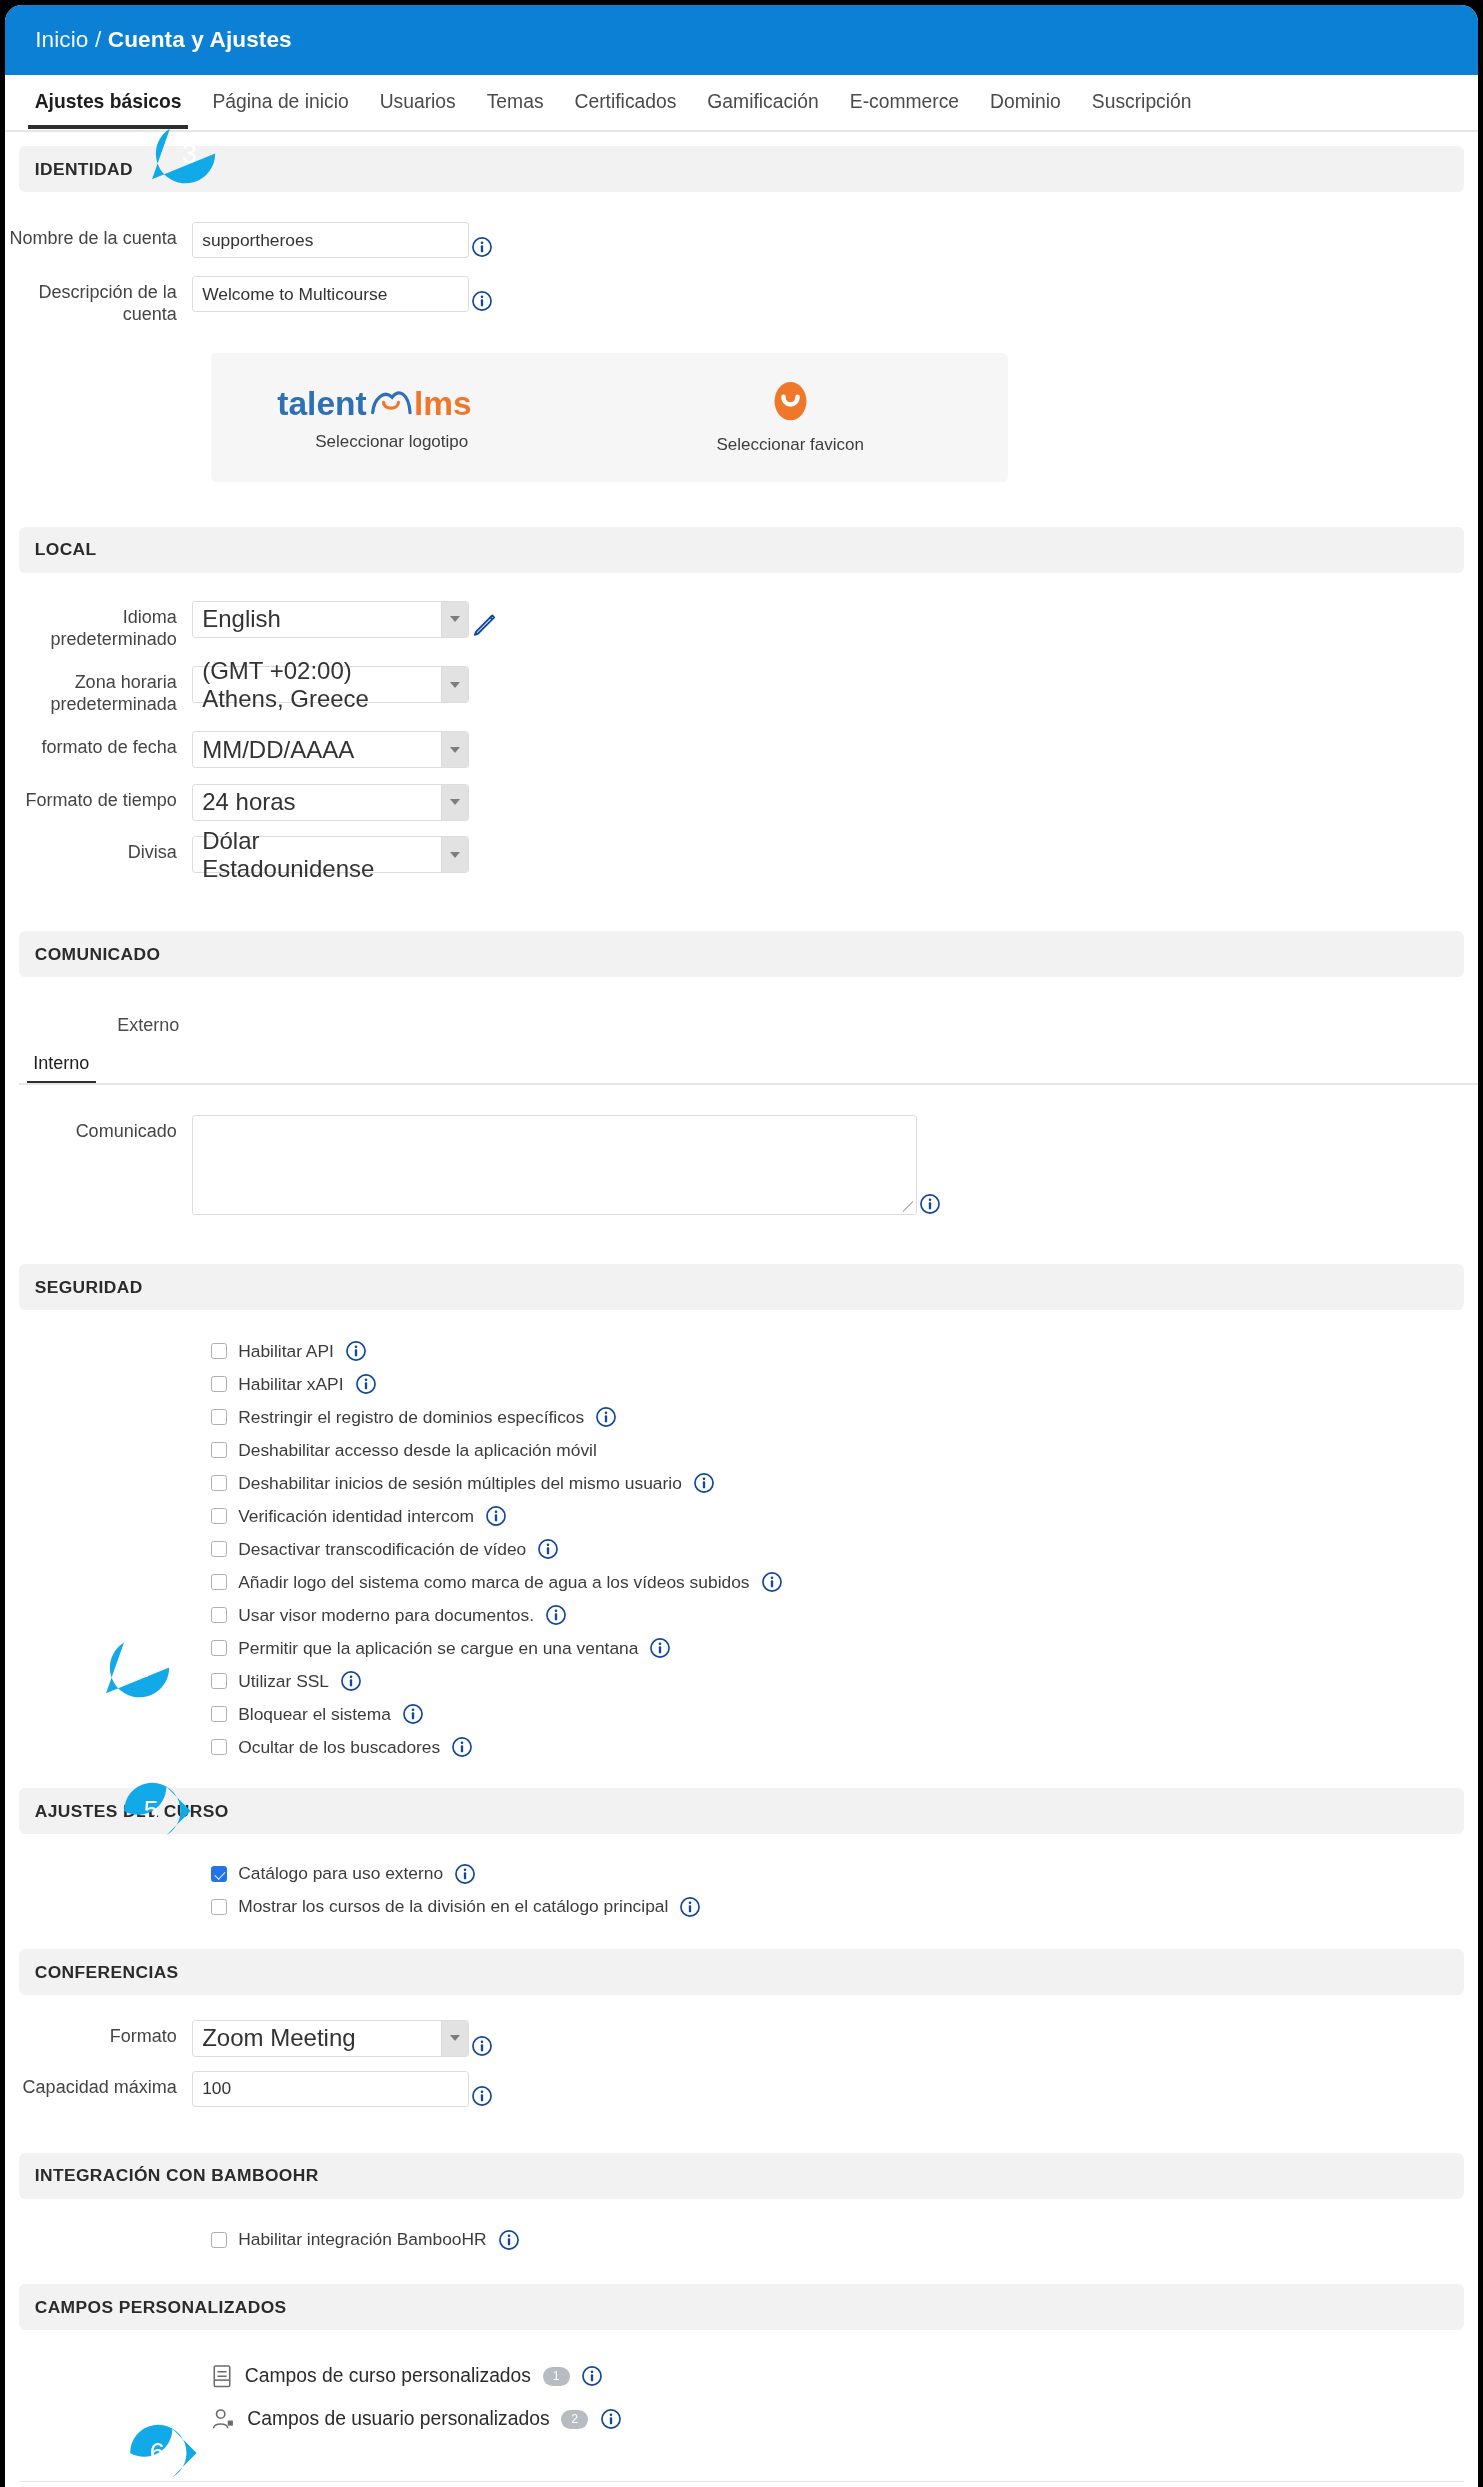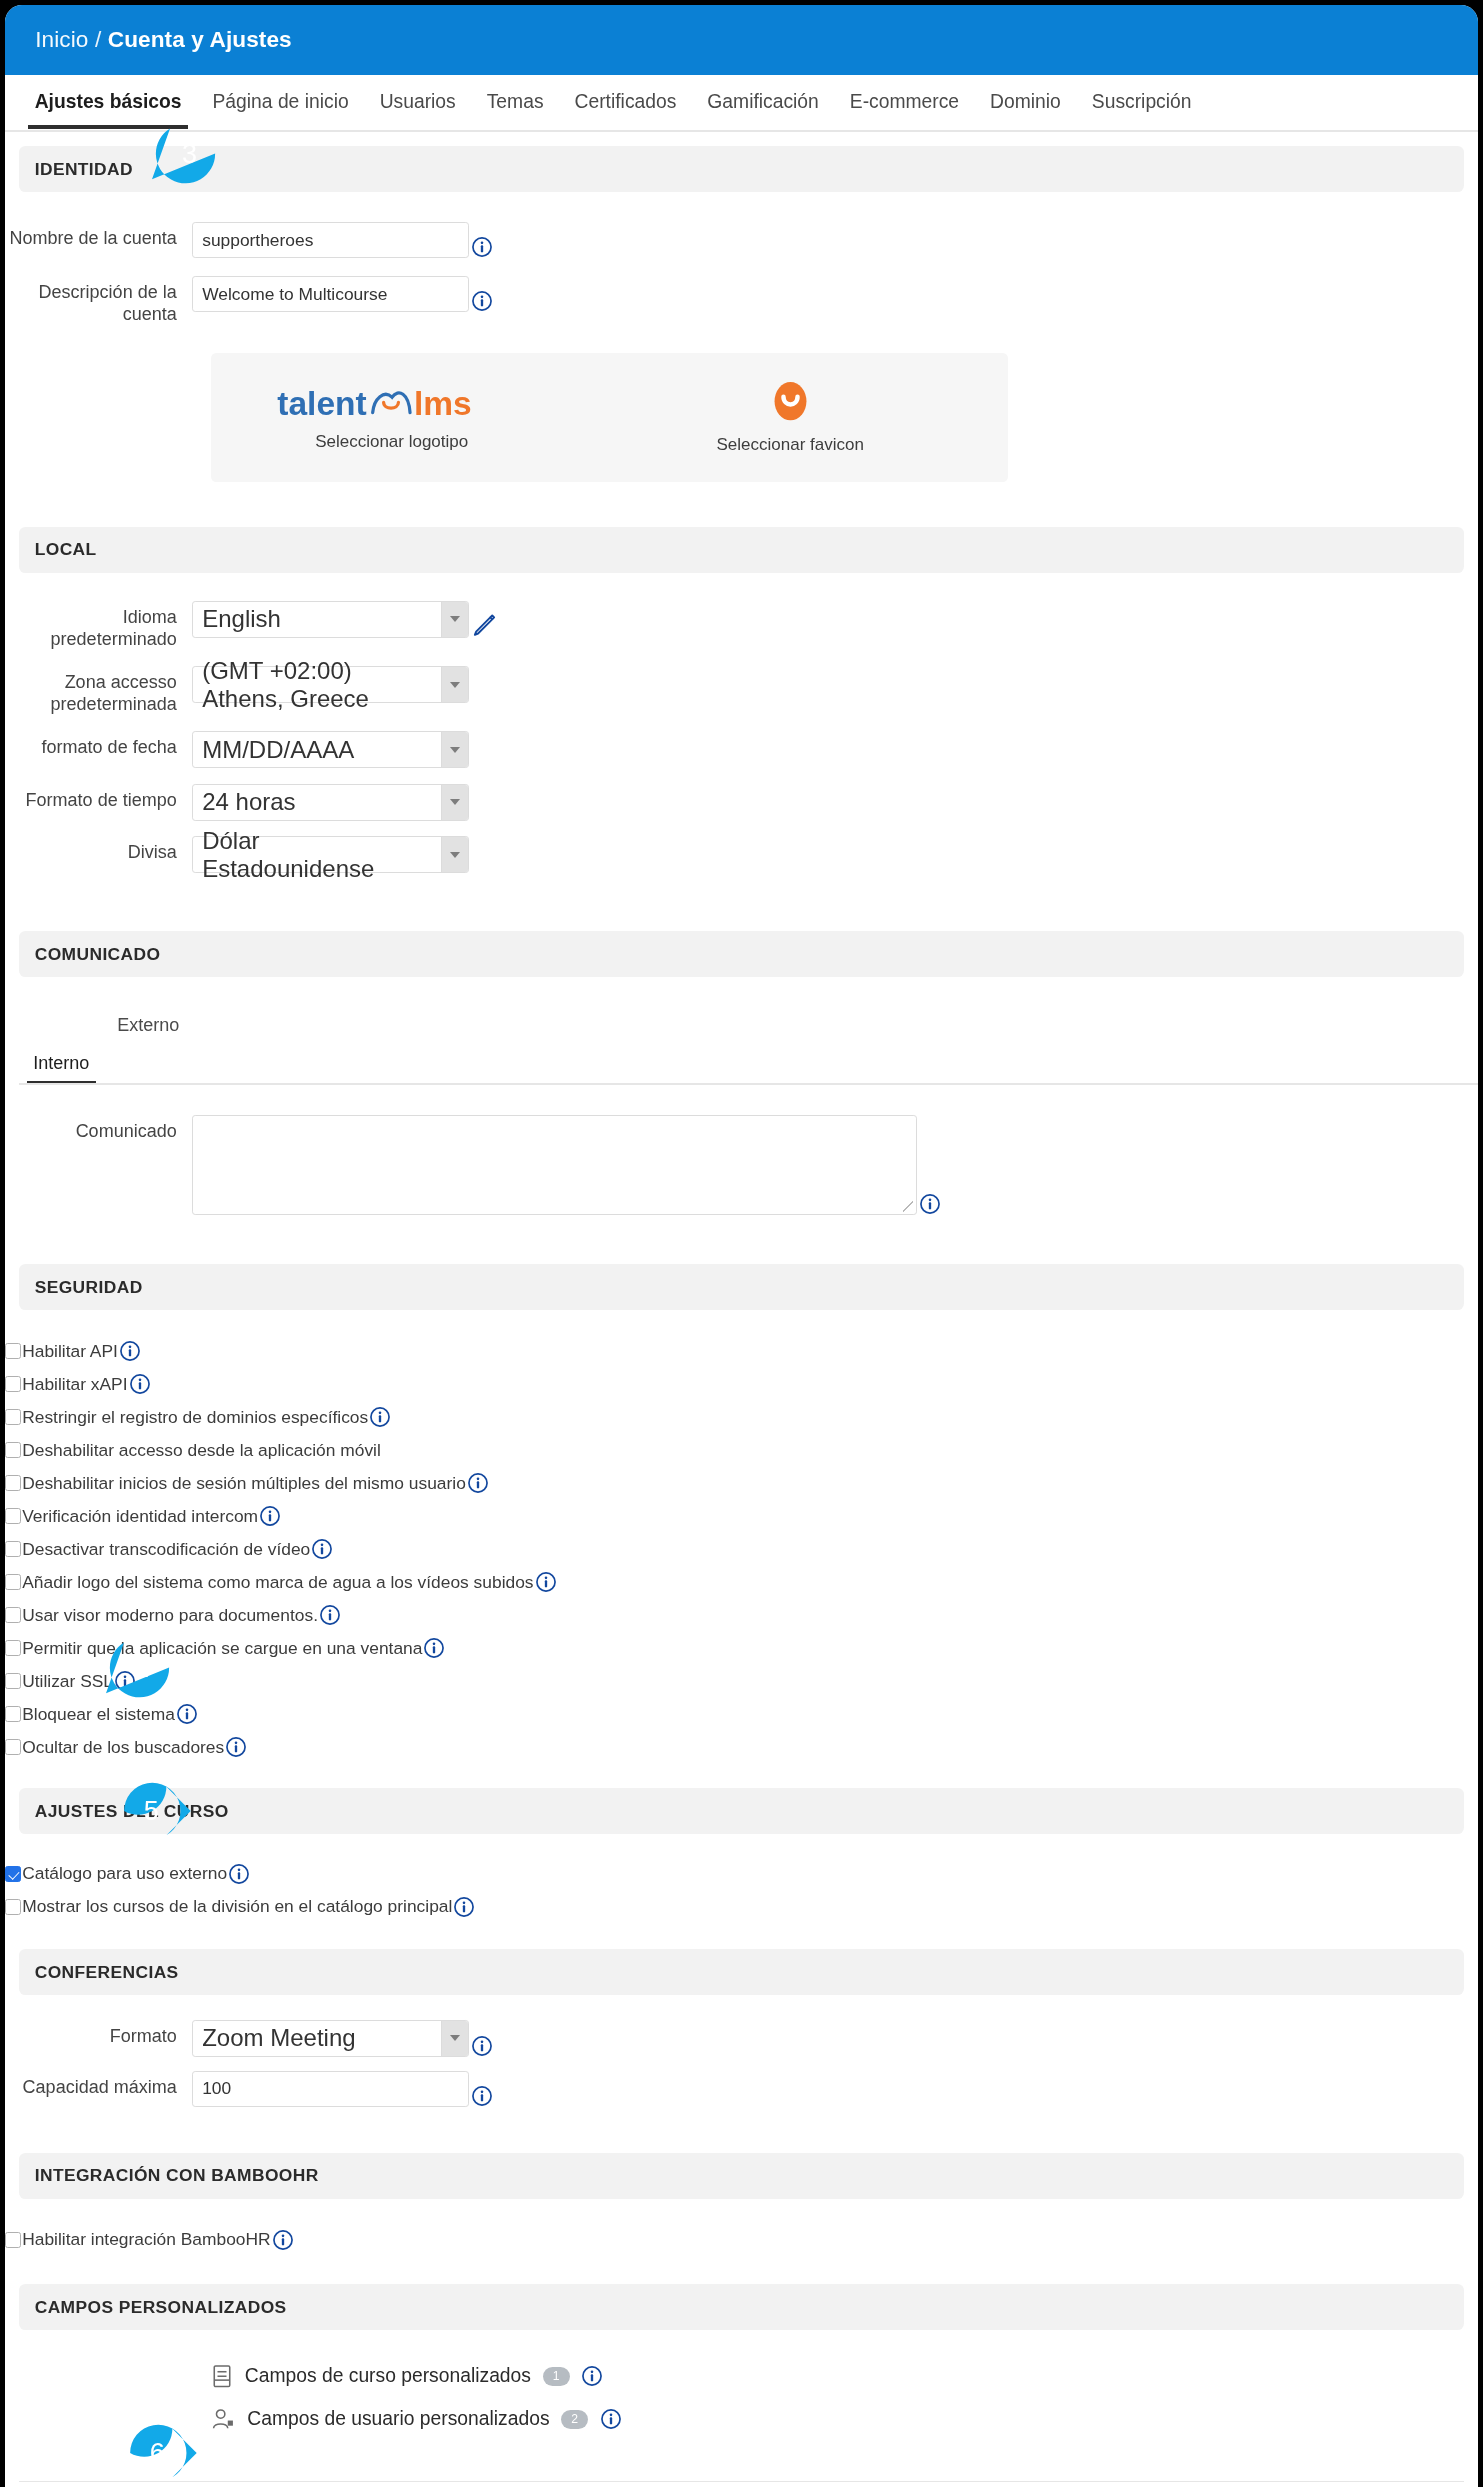--- a/index.html
+++ b/index.html
@@ -92,21 +92,21 @@
   .ta:after{
     content:""; position:absolute; right:3.2px; bottom:2.6px; width:10.3px;height:10.3px;
     background:
       linear-gradient(135deg, transparent 46%, #b9b9b9 46%, #b9b9b9 54%, transparent 54%);
   }
 
   
   .info{ display:inline-block; width:22px;height:22px; flex:0 0 22px; }
 
   
-  .cbrow{ display:flex; align-items:center; gap:1px; height:33px; }
+  .cbrow{ display:flex; align-items:center; gap:11px; height:33px; padding-left:206px;}
   .cb{
     width:16px;height:16px;border:0.6px solid #b0b0b0;border-radius:2.6px;background:#fff;
     flex:0 0 16px;
   }
   .cb.on{ background:#2272e8; border-color:#2272e8; position:relative;}
   .cb.on:after{
     content:""; position:absolute; left:5.2px; top:1.9px; width:4.5px;height:9px;
     border:solid #fff; border-width:0 1.9px 1.9px 0; transform:rotate(43deg);
   }
   .cbtxt{ font-size:17.4px; color:#3c3c3c; white-space:nowrap;}
@@ -247,21 +247,21 @@
       </div>
       <svg class="pencil" viewBox="0 0 42 42">
         <path d="M8 32 L6 37 L11 35 L33 13 L30 10 Z" fill="none" stroke="#12479e" stroke-width="3" stroke-linejoin="round"></path>
         <path d="M30 10 L33 7 L36 10 L33 13" fill="none" stroke="#12479e" stroke-width="3" stroke-linejoin="round"></path>
       </svg>
     </div>
   </div>
 
   <div style="height:15.5px"></div>
   <div class="row">
-    <div class="lbl">Zona accesso predeterminada</div>
+    <div class="lbl">Zona horaria predeterminada</div>
     <div class="field">
       <div class="sel w1">
         <span>(GMT +02:00) Athens, Greece</span>
         <span class="arrowbox">
               <i class="caret"></i>
             </span>
       </div>
     </div>
   </div>
 

